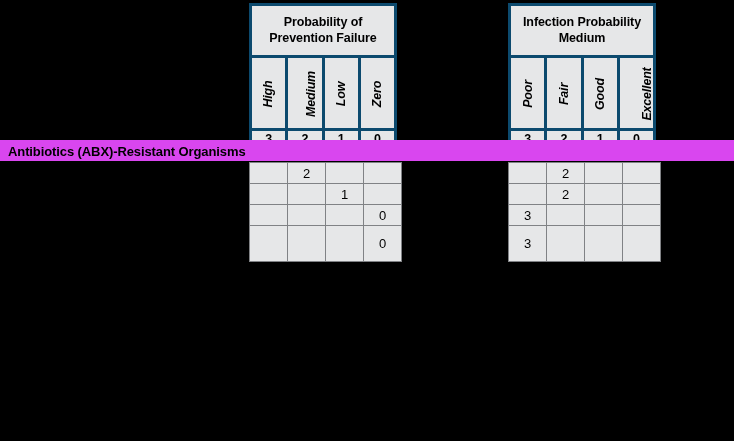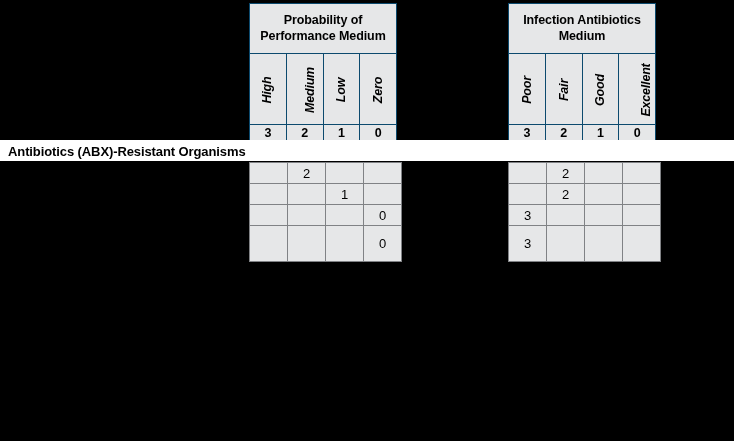--- a/index.html
+++ b/index.html
@@ -24,21 +24,21 @@
   }
 
   
   .matrix {
     position: absolute;
     border-collapse: collapse;
     table-layout: fixed;
     background: #e6e7e8;
   }
   .matrix td, .matrix th {
-    border: 1px solid #0c4a6e;
+    border: 3px solid #0c4a6e;
     background: #e6e7e8;
     padding: 0;
     margin: 0;
     text-align: center;
     vertical-align: middle;
     color: #000000;
   }
   .matrix .title-cell {
     height: 49px;
     font-size: 12.5px;
@@ -86,21 +86,21 @@
   }
   .datagrid tr.tall td { height: 35px; }
 
   
   .banner {
     position: absolute;
     left: 0;
     top: 140px;
     width: 734px;
     height: 21px;
-    background: #ffffff;
+    background: #d946ef;
     box-sizing: border-box;
   }
   .banner-label {
     position: absolute;
     left: 8px;
     top: 50%;
     transform: translateY(-50%);
     font-size: 13px;
     font-weight: bold;
     color: #000000;
@@ -111,21 +111,21 @@
 </head>
 <body>
 
 <div class="canvas">
 
   <table class="matrix" style="left:249px; top:3px; width:148px;">
     <tbody>
         <tr>
       <td class="title-cell" colspan="4">
         <span>Probability of</span><br>
-        <span>Performance Medium</span>
+        <span>Prevention Failure</span>
       </td>
     </tr>
     <tr>
       <td class="vlabel-cell" style="width:37px;">
         <span class="vlabel-rot">High</span>
       </td>
       <td class="vlabel-cell" style="width:37px;">
         <span class="vlabel-rot">Medium</span>
       </td>
       <td class="vlabel-cell" style="width:37px;">
@@ -141,21 +141,21 @@
       <td class="score-cell">1</td>
       <td class="score-cell">0</td>
     </tr>
   </tbody>
     </table>
 
   <table class="matrix" style="left:508px; top:3px; width:148px;">
     <tbody>
         <tr>
       <td class="title-cell" colspan="4">
-        <span>Infection Antibiotics</span><br>
+        <span>Infection Probability</span><br>
         <span>Medium</span>
       </td>
     </tr>
     <tr>
       <td class="vlabel-cell" style="width:37px;">
         <span class="vlabel-rot">Poor</span>
       </td>
       <td class="vlabel-cell" style="width:37px;">
         <span class="vlabel-rot">Fair</span>
       </td>

